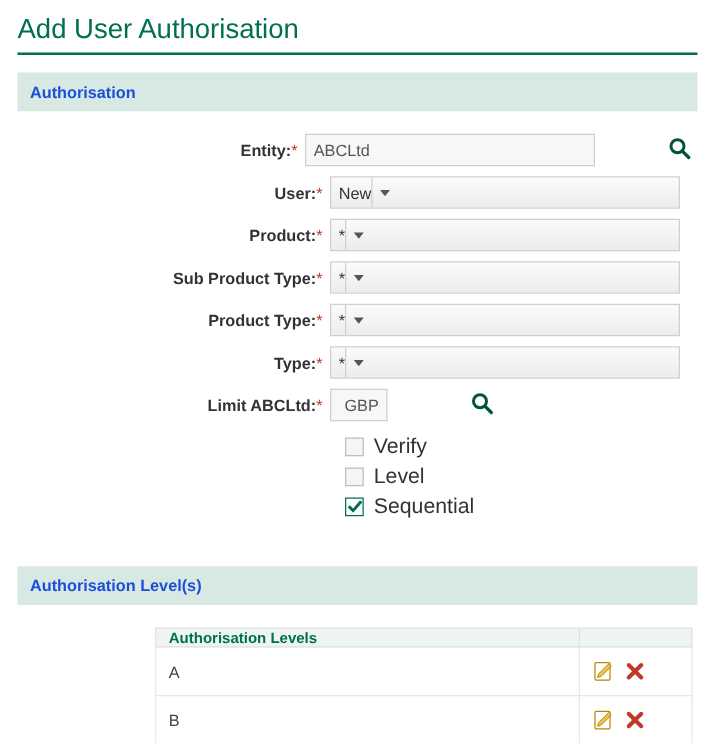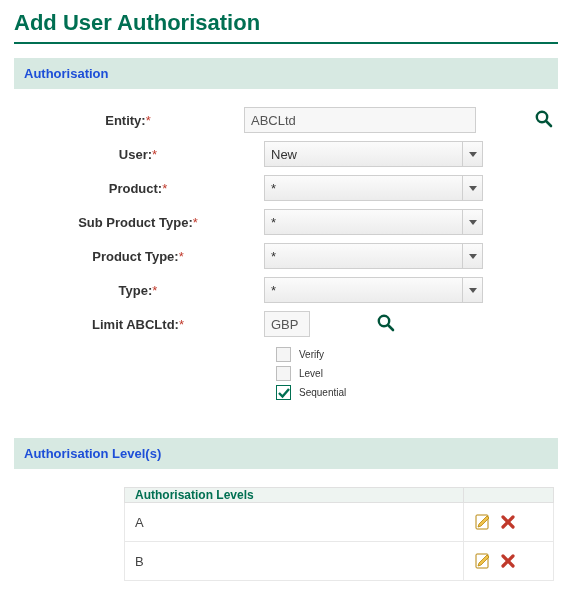--- a/index.html
+++ b/index.html
@@ -7,86 +7,85 @@
     margin: 0;
     padding: 10px 14px;
     font-family: "Segoe UI", Arial, sans-serif;
     font-size: 13px;
     color: #333;
     background: #fff;
     width: 572px;
   }
   h1.page-title {
     font-size: 22px;
-    font-weight: 700;
+    font-weight: 400;
     color: #006f52;
     margin: 0 0 6px 0;
   }
   .hr-strong { border: 0; border-top: 2px solid #006f52; margin: 0 0 14px 0; }
   .section-header {
     background: #d7e9e2;
     color: #1d4ed8;
     font-size: 13px;
     font-weight: 600;
     padding: 8px 10px;
     margin-bottom: 18px;
   }
   .form-area { padding: 0 4px 6px 4px; }
   .form-row {
     display: flex;
     align-items: center;
     margin-bottom: 8px;
   }
   .form-label {
     width: 246px;
-    text-align: center;
+    text-align: right;
     padding-right: 6px;
     font-size: 13px;
     color: #333;
     font-weight: 600;
   }
   .req { color: #c0392b; font-weight: 400; }
   .field-wrap { flex: 0 0 auto; display: flex; align-items: center; gap: 48px; }
   input.txt, .select-box, input.txt-small {
     height: 26px;
     border: 1px solid #cfcfcf;
     background: #f7f7f7;
     padding: 2px 6px;
     font-size: 13px;
     color: #555;
     font-family: inherit;
   }
   input.txt { width: 232px; }
-  input.txt-small { width: 46px; text-align: left; background:#f7f7f7; }
+  input.txt-small { width: 46px; text-align: right; background:#f7f7f7; }
   input.txt-mid { width: 108px; height:26px; border:1px solid #cfcfcf; background:#f7f7f7; padding:2px 6px; font-size:13px; font-family:inherit; }
   .select-box {
-    width: 219px;
+    width: 280px;
     display: flex;
     align-items: center;
-    justify-content: space-between;
     cursor: pointer;
     background: linear-gradient(#fbfbfb,#ececec);
   }
   .select-box .sel-text { color:#333; }
   .select-arrow {
     width: 20px; height: 24px;
     display:flex; align-items:center; justify-content:center;
     border-left:1px solid #cfcfcf;
     margin-right:-6px;
   }
   .search-icon {
     margin-left: 10px;
     color: #00543a;
     cursor: pointer;
   }
   .checkbox-row {
     display:flex; align-items:center;
     margin-left: 246px;
     padding: 2px 0 2px 12px;
-    font-size:10px;
+    font-size:17px;
   }
   .chk {
     width:15px; height:15px;
     border:1px solid #bdbdbd;
     background:#f5f5f5;
     margin-right:8px;
     display:flex; align-items:center; justify-content:center;
   }
   .chk.checked { background:#fff; border-color:#006f52; }
   .chk.checked svg { display:block; }

